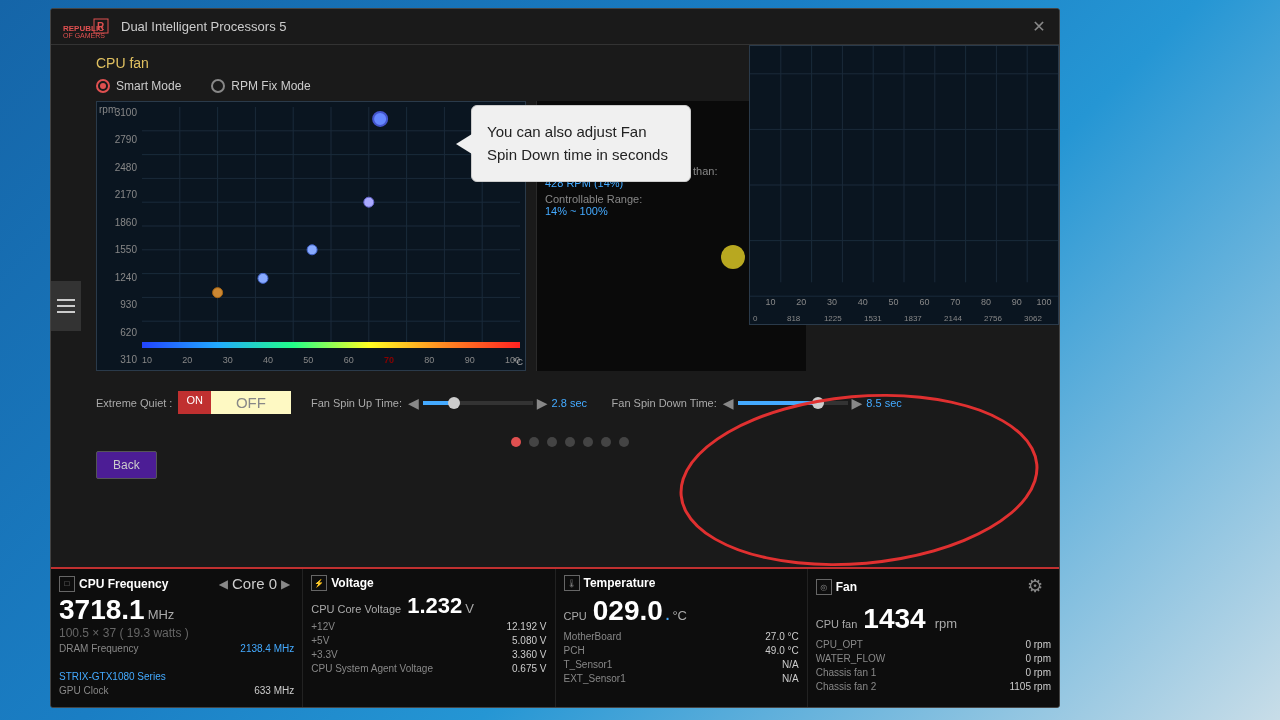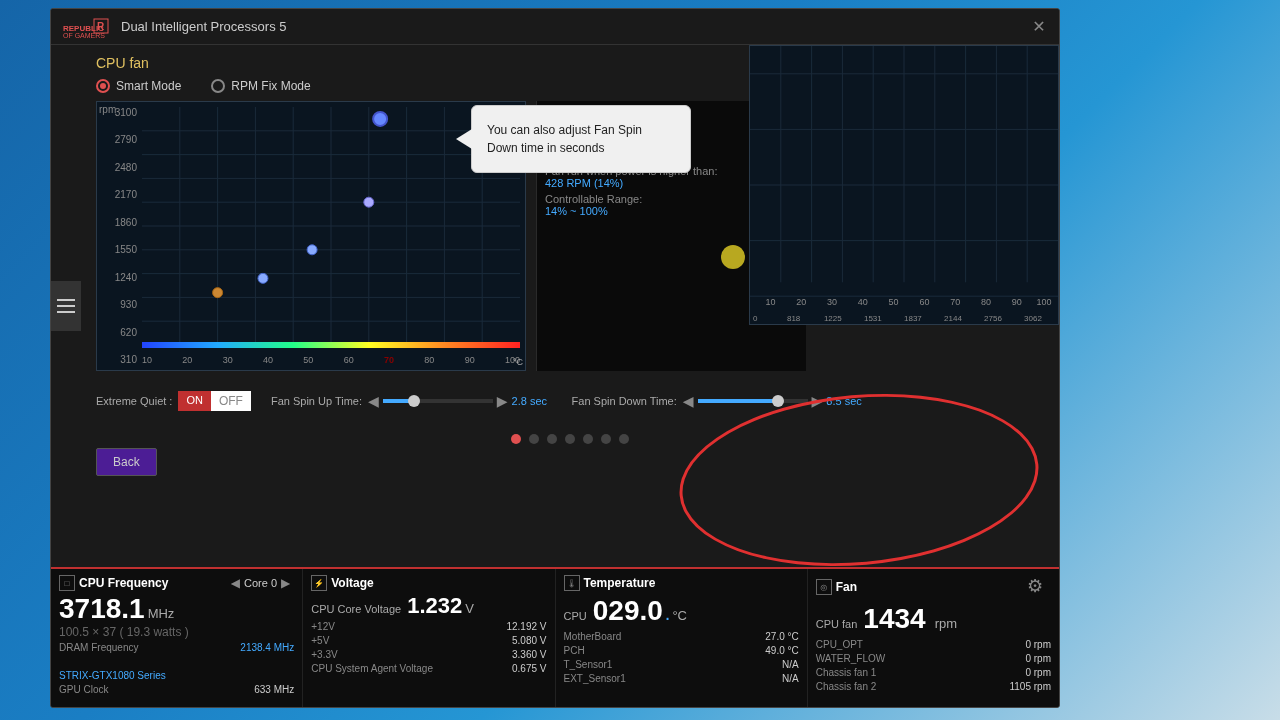--- a/index.html
+++ b/index.html
@@ -193,21 +193,21 @@
     .tooltip-box {
       position: absolute;
       left: 390px;
       top: 60px;
       width: 220px;
       background: #f0f0f0;
       border: 1px solid #ccc;
       border-radius: 6px;
       padding: 15px;
       color: #222;
-      font-size: 12px;
+      font-size: 15px;
       line-height: 1.5;
       z-index: 20;
     }
     .tooltip-arrow {
       position: absolute;
       left: -16px;
       top: 50%;
       transform: translateY(-50%);
       width: 0;
       height: 0;
@@ -237,24 +237,24 @@
       display: flex;
     }
     .toggle-on {
       background: #c03030;
       color: #fff;
       padding: 3px 8px;
       font-size: 11px;
       cursor: pointer;
     }
     .toggle-off {
-      background: #ffffff;
+      background: #fef9c3;
       color: #888;
-      padding: 3px 8px;
-      font-size: 12px;
+      padding: 3px 25px;
+      font-size: 15px;
       cursor: pointer;
     }
     .slider-container {
       display: flex;
       align-items: center;
       gap: 4px;
     }
     .slider-arrow {
       color: #888;
       font-size: 14px;
@@ -732,21 +732,21 @@
     <div class="bottom-bar">
 
       <div class="bottom-section">
         <div class="section-header">
           <div class="section-header-left">
             <div class="section-icon">□</div>
             <span class="section-title">CPU Frequency</span>
           </div>
           <div style="display:flex;align-items:center;">
             <span class="nav-arrow">◀</span>
-            <span style="color:#ccc;font-size:11px;">Core 0</span>
+            <span style="color:#ccc;font-size:15px;">Core 0</span>
             <span class="nav-arrow">▶</span>
           </div>
         </div>
         <div style="display:flex;align-items:baseline;">
           <span class="big-value">3718.1</span>
           <span class="big-unit">MHz</span>
         </div>
         <div class="sub-info">100.5 × 37  ( 19.3 watts )</div>
         <div class="data-row">
           <span class="data-label">DRAM Frequency</span>

